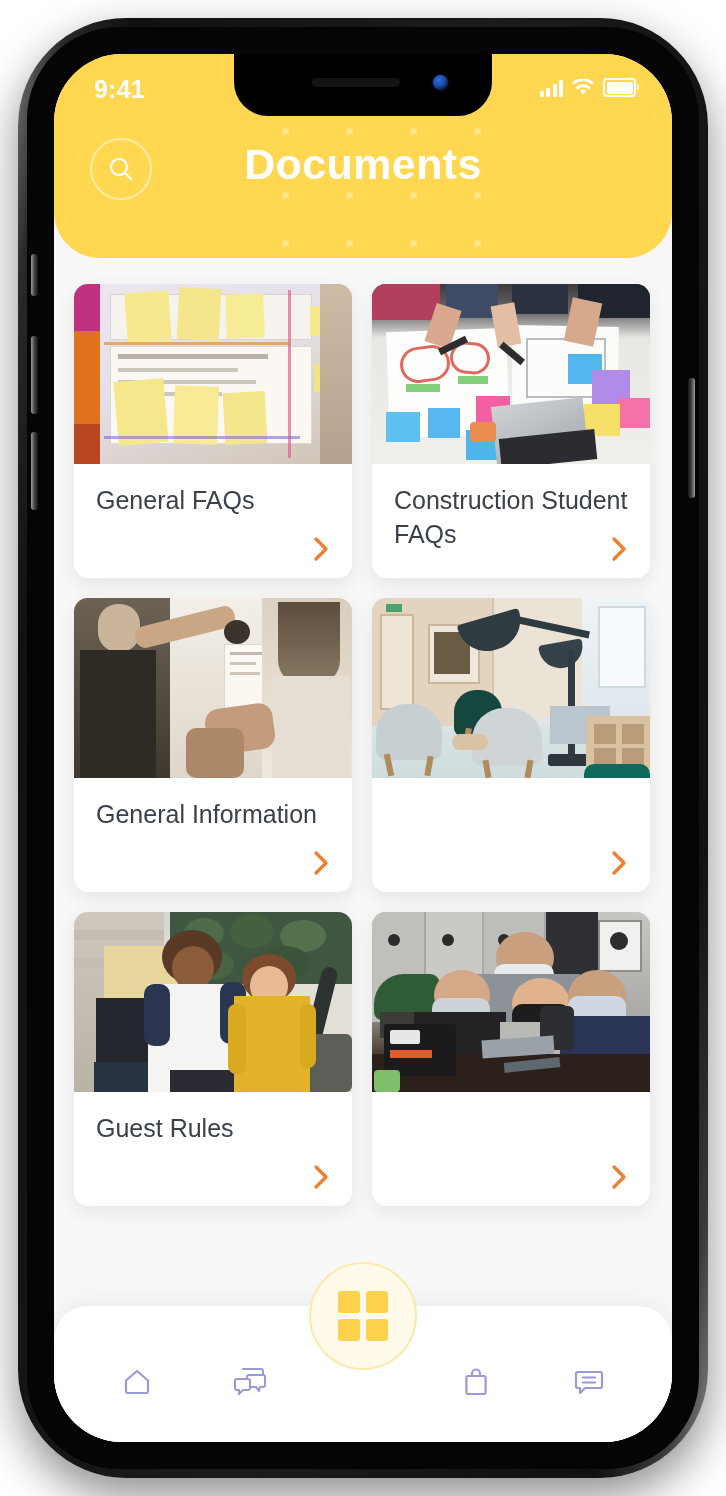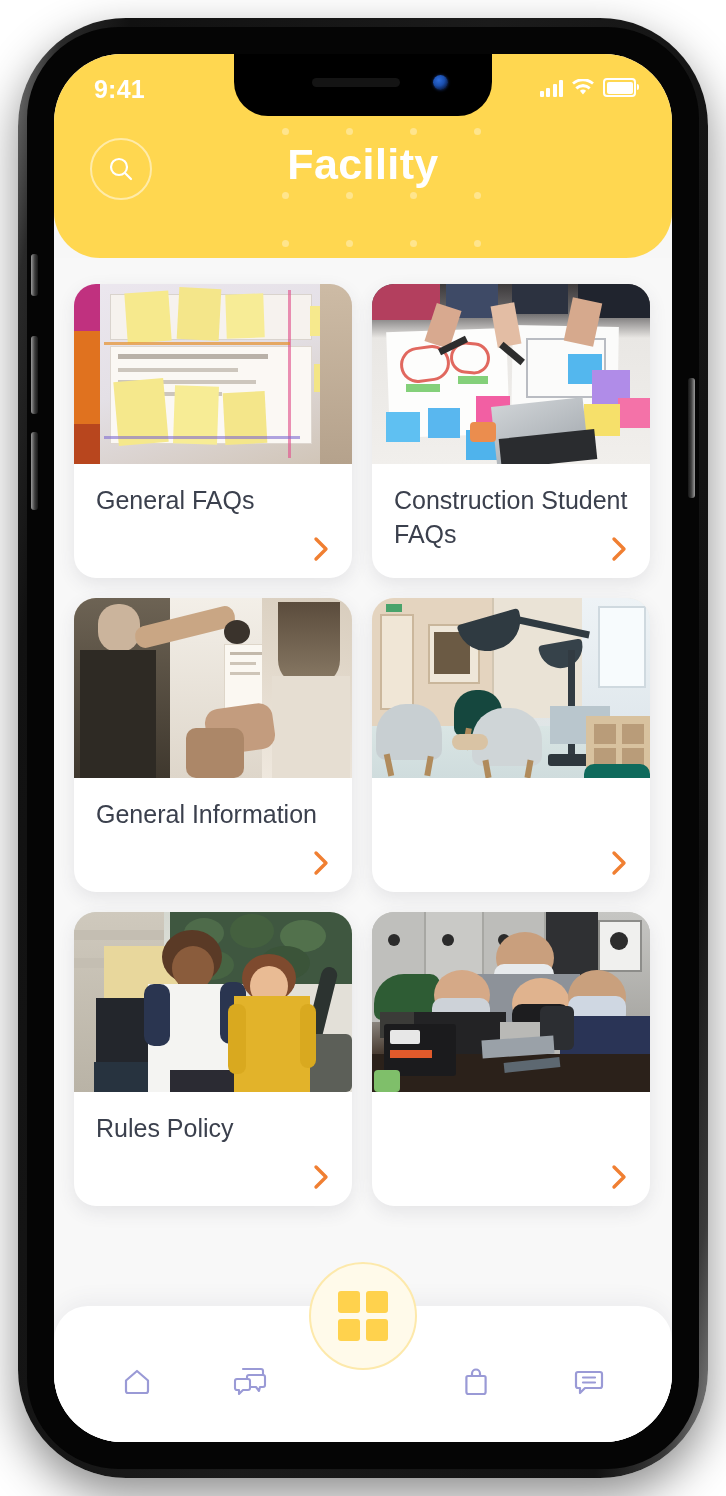--- a/index.html
+++ b/index.html
@@ -75,21 +75,21 @@
   .page-title{
     position:absolute;left:0;right:0;top:86px;text-align:center;color:#fff;
     font-size:43px;font-weight:bold;letter-spacing:.4px;
   }
 
   
   .content{position:absolute;left:0;top:204px;right:0;bottom:0;background:#f8f8f8;z-index:10;}
   .grid{position:absolute;left:0;right:0;top:26px;display:flex;flex-wrap:wrap;
         gap:20px;padding:0 20px;box-sizing:border-box;}
   .card{
-    width:278px;background:#fff;border-radius:22px;overflow:hidden;
+    width:278px;background:#fff;border-radius:14px;overflow:hidden;
     box-shadow:0 6px 18px rgba(60,60,80,.10);position:relative;
   }
   .card-img{height:180px;width:100%;position:relative;overflow:hidden;}
   .card-body{height:114px;position:relative;padding:20px 22px 0 22px;box-sizing:border-box;}
   .card-title{font-size:25px;color:#3b404d;line-height:1.34;font-weight:normal;}
   .card-arrow{position:absolute;right:22px;bottom:16px;}
 
   
   .tabbar{
     position:absolute;left:0;right:0;bottom:0;height:136px;background:#fff;
@@ -179,21 +179,21 @@
           </div>
         </div>
 
         <div class="search-btn">
           <svg width="30" height="30" viewBox="0 0 30 30">
             <circle cx="13" cy="13" r="8" fill="none" stroke="#fff" stroke-width="2.2"></circle>
             <line x1="19" y1="19" x2="25" y2="25" stroke="#fff" stroke-width="2.2" stroke-linecap="round"></line>
           </svg>
         </div>
 
-        <div class="page-title">Facility</div>
+        <div class="page-title">Documents</div>
       </div>
 
       <div class="content">
         <div class="grid">
 
           <div class="card">
             <div class="card-img">
               <div class="ph ph1">
                 <i style="left:0;top:0;width:26px;height:100%;background:linear-gradient(180deg,#c0317f 0%,#c0317f 26%,#e0721f 26%,#e0721f 78%,#b8461e 78%)"></i>
                 <i style="left:36px;top:10px;width:200px;height:44px;background:#f6f2ee;border:1px solid #d9d3cd"></i>
@@ -363,21 +363,21 @@
                 <i style="left:146px;top:70px;width:26px;height:62px;background:#2a3550;border-radius:10px"></i>
                 <i style="left:96px;top:158px;width:66px;height:22px;background:#2b2b33"></i>
                 <i style="left:168px;top:42px;width:54px;height:48px;background:#7e4a2e;border-radius:50%"></i>
                 <i style="left:176px;top:54px;width:38px;height:40px;background:#e9bb94;border-radius:50%"></i>
                 <i style="left:160px;top:84px;width:76px;height:96px;background:#e2b32a"></i>
                 <i style="left:154px;top:92px;width:18px;height:70px;background:#d9a91f;border-radius:8px"></i>
                 <i style="left:226px;top:92px;width:16px;height:64px;background:#d9a91f;border-radius:8px"></i>
               </div>
             </div>
             <div class="card-body">
-              <div class="card-title">Rules Policy</div>
+              <div class="card-title">Guest Rules</div>
               <svg class="card-arrow" width="18" height="26" viewBox="0 0 18 26">
                 <polyline points="4,3 14,13 4,23" fill="none" stroke="#f07f32" stroke-width="3.4" stroke-linecap="round" stroke-linejoin="round"></polyline>
               </svg>
             </div>
           </div>
 
           <div class="card">
             <div class="card-img">
               <div class="ph ph6">
                 <i style="left:0;top:0;width:278px;height:110px;background:linear-gradient(180deg,#c6c6c3,#a9a8a4)"></i>

